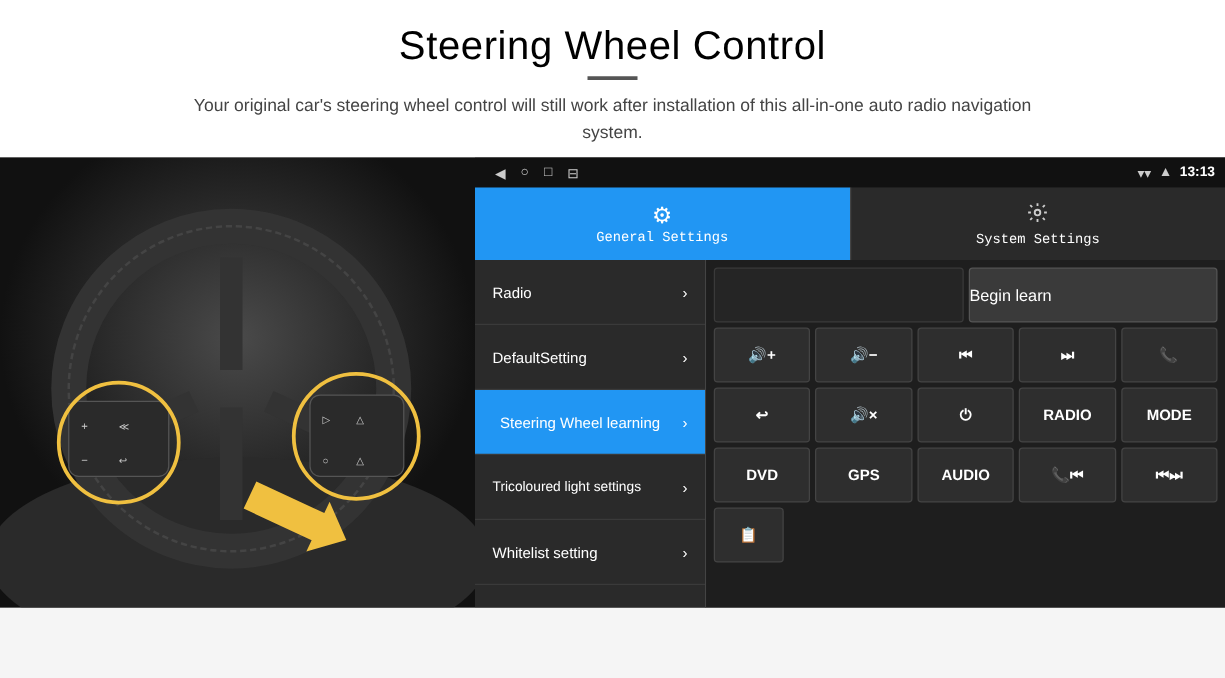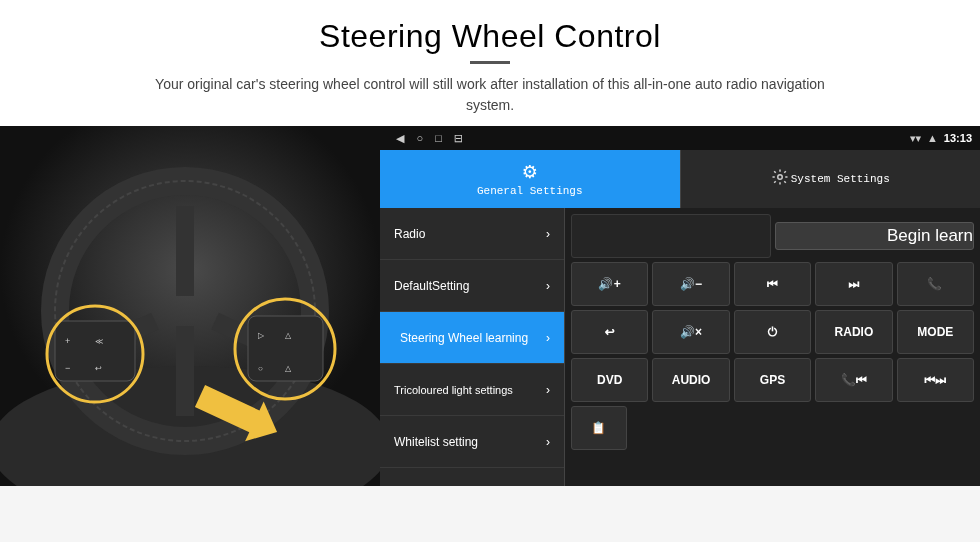--- a/index.html
+++ b/index.html
@@ -113,20 +113,21 @@
       align-items: center;
       justify-content: center;
       gap: 2px;
       cursor: pointer;
     }
 
     .tab-system {
       flex: 1;
       background: #2a2a2a;
       display: flex;
+      flex-direction: column;
       align-items: center;
       justify-content: center;
       gap: 2px;
       cursor: pointer;
       border-left: 1px solid #444;
     }
 
     .tab-icon {
       font-size: 18px;
       color: #fff;
@@ -207,30 +208,30 @@
     .ctrl-btn-empty {
       flex: 1;
       height: 44px;
       background: #252525;
       border: 1px solid #3a3a3a;
       border-radius: 3px;
     }
 
     .ctrl-btn-begin {
       flex: 1;
-      height: 28px;
+      height: 44px;
       background: #3a3a3a;
       border: 1px solid #555;
       border-radius: 3px;
       display: flex;
       align-items: center;
-      justify-content: flex-end;
+      justify-content: flex-start;
       cursor: pointer;
       color: #fff;
-      font-size: 17px;
+      font-size: 13px;
     }
 
     
     .sw-svg-container {
       position: absolute;
       top: 0; left: 0;
       width: 100%;
       height: 100%;
     }
   </style>
@@ -395,24 +396,24 @@
           <div class="ctrl-btn">
             <span>MODE</span>
           </div>
         </div>
 
         <div class="ctrl-row">
           <div class="ctrl-btn">
             <span>DVD</span>
           </div>
           <div class="ctrl-btn">
+            <span>GPS</span>
+          </div>
+          <div class="ctrl-btn">
             <span>AUDIO</span>
-          </div>
-          <div class="ctrl-btn">
-            <span>GPS</span>
           </div>
           <div class="ctrl-btn">
             <span>📞⏮</span>
           </div>
           <div class="ctrl-btn">
             <span>⏮⏭</span>
           </div>
         </div>
 
         <div class="ctrl-row">

